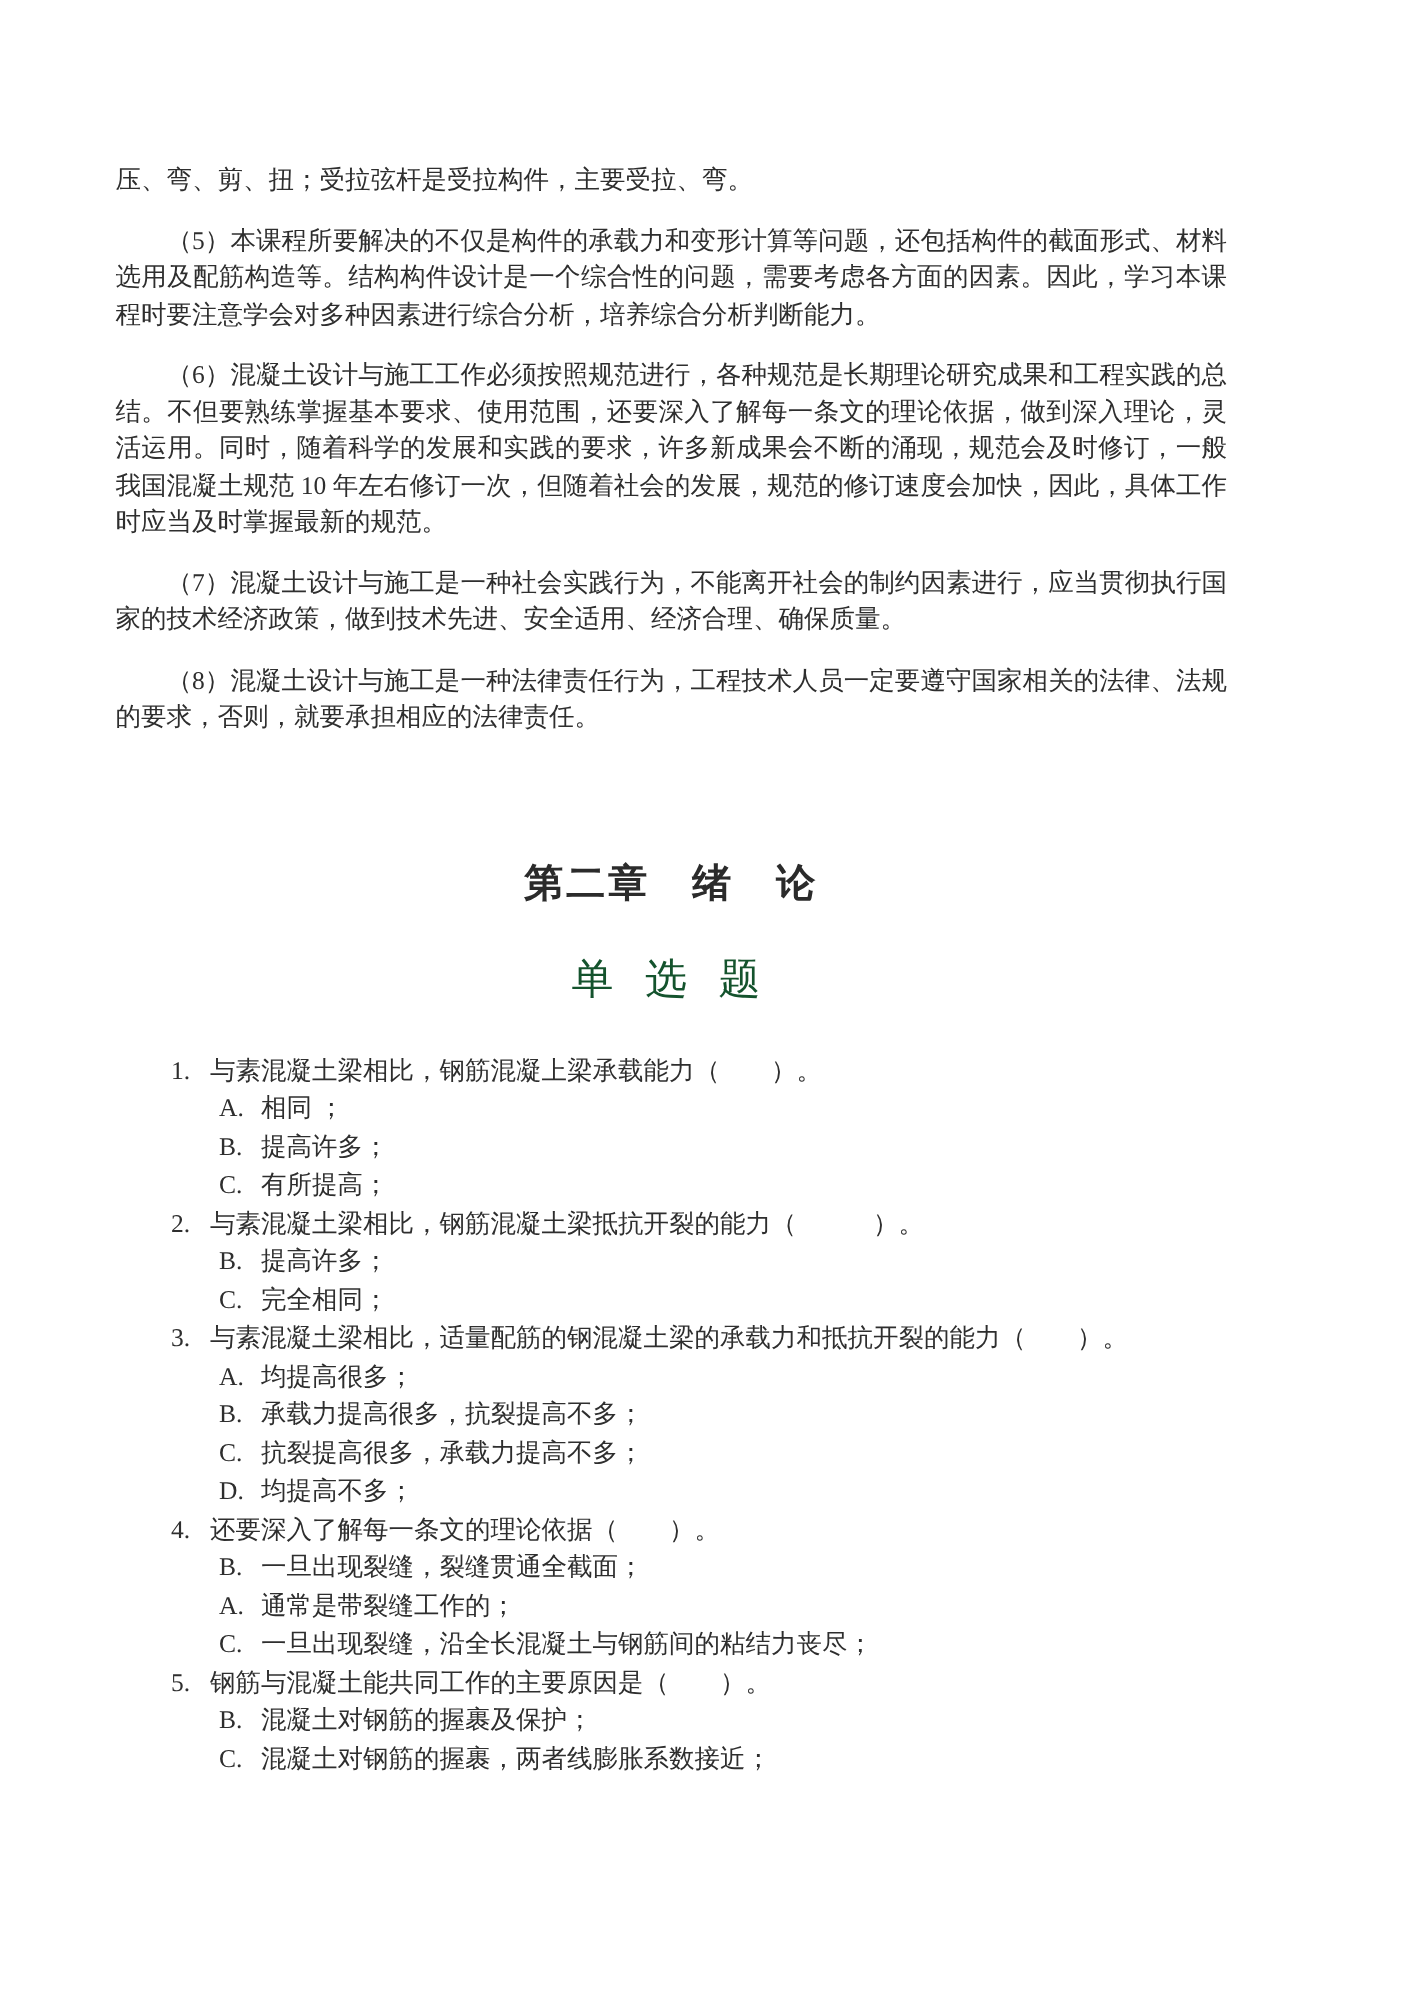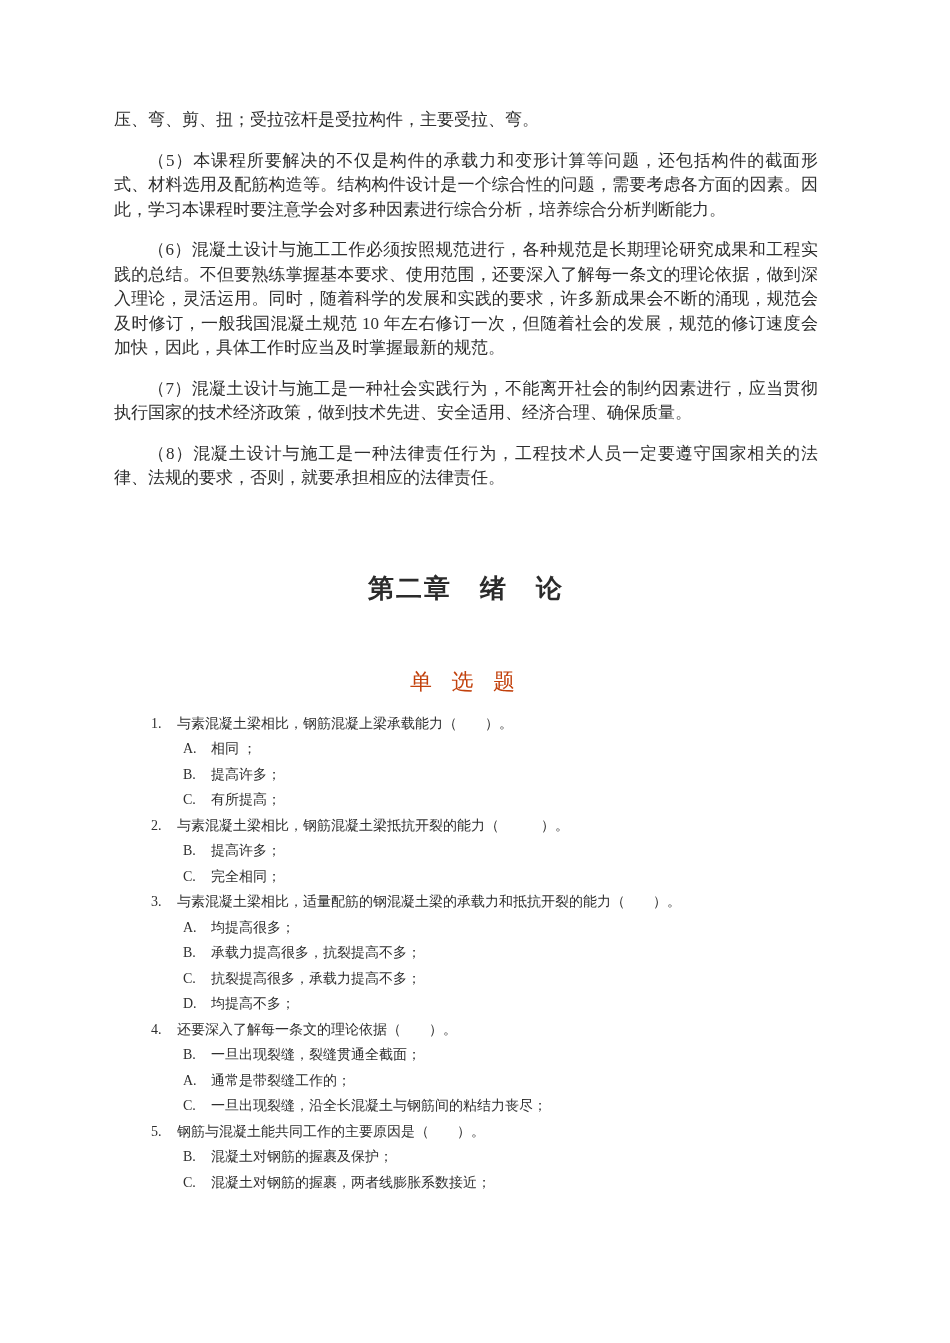--- a/index.html
+++ b/index.html
@@ -11,21 +11,21 @@
     width: 950px;
     height: 1343px;
     font-family: "Liberation Serif", "DejaVu Serif", serif;
     color: #2e2e2e;
     overflow: hidden;
   }
   .page {
     box-sizing: border-box;
     width: 950px;
     height: 1343px;
-    padding: 108px 132px 0 114px;
+    padding: 108px 132px 0 77px;
     background: #ffffff;
   }
   .body-text p {
     margin: 0;
     font-size: 17px;
     line-height: 24.5px;
     text-align: justify;
   }
   .body-text p.indent {
     text-indent: 2em;
@@ -34,31 +34,31 @@
   .chapter-heading {
     margin-top: 80px;
     text-align: center;
     font-size: 26px;
     line-height: 36px;
     font-weight: 700;
     letter-spacing: 2px;
     color: #2b2b2b;
   }
   .section-heading {
-    margin-top: 60px;
+    margin-top: 32px;
     text-align: center;
-    font-size: 22px;
+    font-size: 28px;
     line-height: 30px;
     font-weight: 400;
     letter-spacing: 7px;
-    color: #c2410c;
+    color: #14532d;
   }
   .questions {
-    margin-top: 14px;
-    font-size: 14px;
+    margin-top: 32px;
+    font-size: 17px;
     line-height: 25.5px;
   }
   .q-line {
     margin-left: 37px;
     text-align: left;
   }
   .q-num {
     display: inline-block;
     min-width: 26px;
   }

